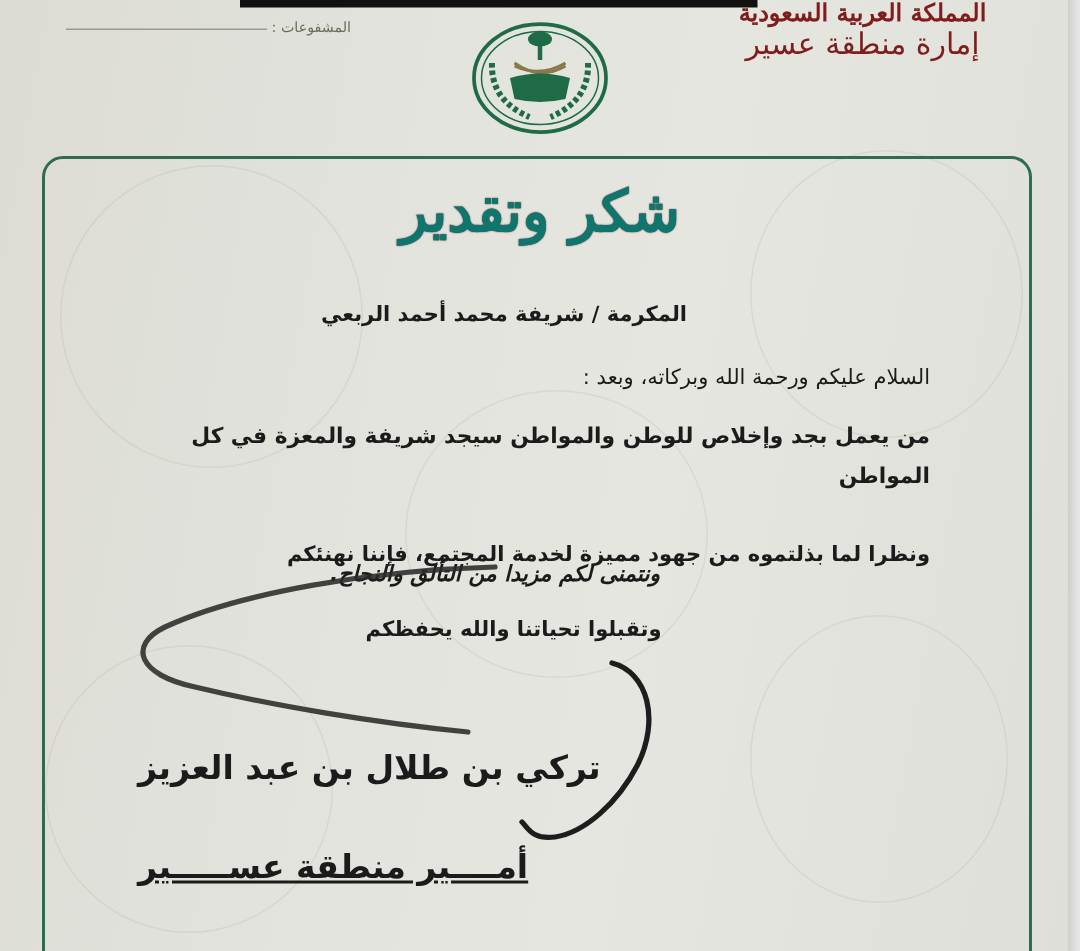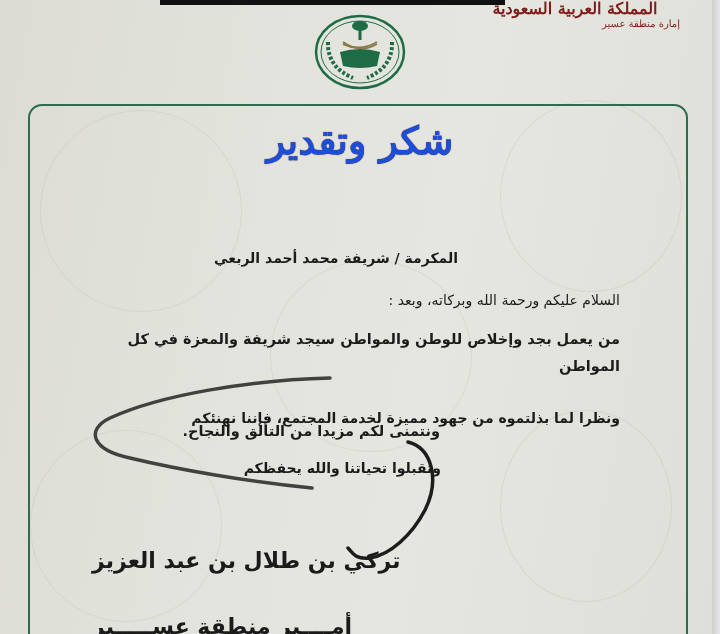--- a/index.html
+++ b/index.html
@@ -69,21 +69,21 @@
     right: 40px; top: 0px;
     width: 210px;
     text-align: center;
     color: #7f1d1d;
     font-family: "DejaVu Serif", serif;
     line-height: 1.15;
   }
   .org div { white-space: nowrap; }
   .org .l1 { font-size: 16px; font-weight: bold; letter-spacing: -0.5px; }
   .org .l2 { font-size: 15px; }
-  .org .l3 { font-size: 10px; text-align: right; }
+  .org .l3 { font-size: 20px; }
   .org .l4 { font-size: 13px; }
   
   .frame {
     position: absolute;
     left: 28px; top: 104px;
     width: 660px; height: 560px;
     border: 2px solid #2f6b4f;
     border-radius: 14px;
     box-sizing: border-box;
   }
@@ -94,38 +94,37 @@
   }
   
   .title {
     position: absolute;
     left: 250px; top: 118px;
     width: 220px;
     text-align: center;
     font-family: "DejaVu Serif", serif;
     font-size: 38px;
     font-weight: bold;
-    color: #1d4ed8;
+    color: #0f766e;
     letter-spacing: 1px;
     text-shadow: 0 0 1px #4a1215;
   }
   .txt {
     position: absolute;
     color: #1b1b1b;
     font-weight: bold;
     white-space: nowrap;
     font-family: "DejaVu Sans", sans-serif;
-    margin-top: 48px;
   }
   .recipient { right: 262px; top: 202px; font-size: 14px; }
   .greeting  { right: 100px; top: 244px; font-size: 14px; font-weight: normal; }
   .p1a       { right: 100px; top: 283px; font-size: 14.5px; }
   .p1b       { right: 100px; top: 310px; font-size: 14.5px; }
   .p2a       { right: 100px; top: 362px; font-size: 14px; }
-  .p2b       { right: 280px; top: 375px; font-size: 14.5px; }
+  .p2b       { right: 280px; top: 375px; font-size: 14.5px; font-style: italic; }
   .closing   { right: 279px; top: 412px; font-size: 14px; }
   .signer-name  { left: 92px; top: 500px; font-size: 22px; font-weight: bold; }
   .signer-title { left: 92px; top: 566px; font-size: 22px; font-weight: bold; text-decoration: underline; }
   .signature {
     position: absolute;
     left: 0; top: 0;
     width: 720px; height: 634px;
     pointer-events: none;
   }
 </style>
@@ -136,20 +135,24 @@
   <div class="watermark" style="left:40px;top:110px;width:200px;height:200px;"></div>
   <div class="watermark" style="left:500px;top:100px;width:180px;height:190px;"></div>
   <div class="watermark" style="left:270px;top:260px;width:200px;height:190px;"></div>
   <div class="watermark" style="left:500px;top:410px;width:170px;height:190px;"></div>
   <div class="watermark" style="left:30px;top:430px;width:190px;height:190px;"></div>
 </div>
 <div class="right-edge"></div>
 <div class="top-bar"></div>
 
 <div class="fields">
+  <div class="field-row">
+    <span class="field-label">المشفوعات :</span>
+    <span class="field-line"></span>
+  </div>
 </div>
 
 <svg class="emblem" viewBox="0 0 94 78">
   <ellipse cx="47" cy="40" rx="44" ry="36" fill="none" stroke="#1f6b45" stroke-width="2.5"></ellipse>
   <ellipse cx="47" cy="40" rx="39" ry="31" fill="none" stroke="#1f6b45" stroke-width="1"></ellipse>
 
   <rect x="45.5" y="16" width="3" height="12" fill="#1f6b45"></rect>
   <ellipse cx="47" cy="14" rx="8" ry="5" fill="#1f6b45"></ellipse>
 
   <path d="M30 32 Q47 40 64 30" stroke="#8a7a4a" stroke-width="2" fill="none"></path>

